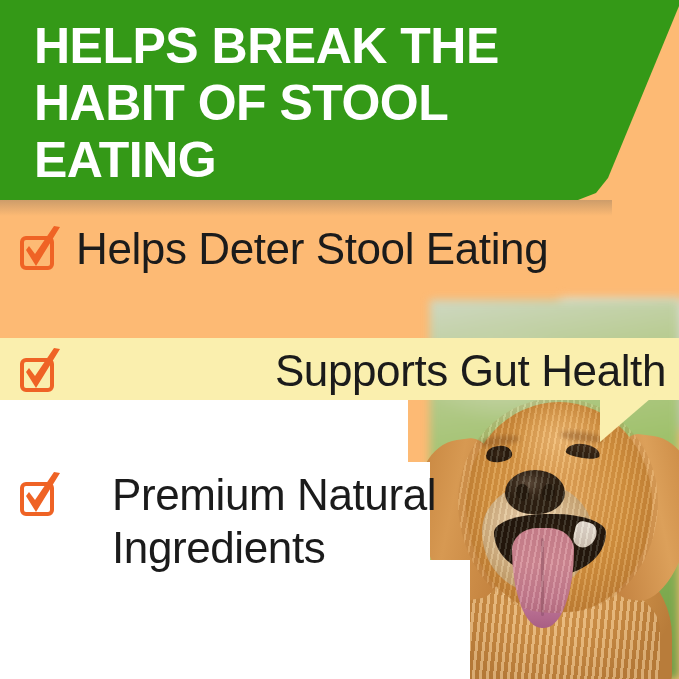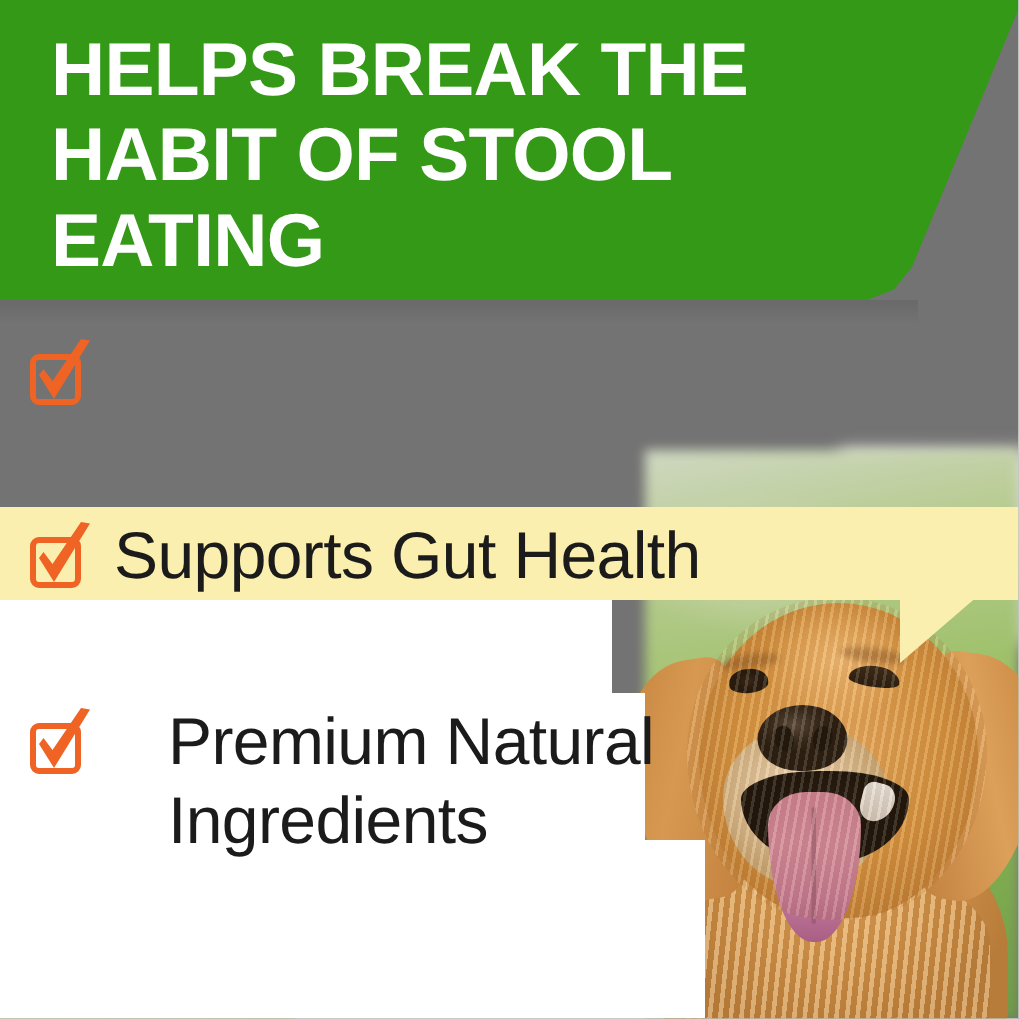--- a/index.html
+++ b/index.html
@@ -9,21 +9,21 @@
   }
   body {
     font-family: "Liberation Sans", sans-serif;
   }
 
   #poster {
     position: relative;
     width: 679px;
     height: 679px;
     overflow: hidden;
-    background: #737373;
+    background: #fdba74;
   }
 
   
   .photo-layer {
     position: absolute;
     inset: 0;
     overflow: hidden;
   }
 
   
@@ -268,21 +268,21 @@
     top: 216px;
     width: 679px;
   }
   .bullet {
     position: absolute;
     display: flex;
     align-items: flex-start;
     gap: 14px;
   }
   .bullet-1 { left: 16px; top: 6px;  width: 650px; }
-  .bullet-2 { left: 16px; top: 128px; width: 650px; }
+  .bullet-2 { left: 16px; top: 128px; width: 650px; justify-content: space-between; }
   .bullet-3 { left: 16px; top: 252px; width: 520px; }
 
   .check {
     flex: 0 0 auto;
     position: relative;
     width: 46px;
     height: 46px;
     margin-top: 6px;
   }
   .check-box {
@@ -361,20 +361,21 @@
 
     <div class="bullet bullet-1">
       <span class="check">
         <span class="check-box"></span>
         <span class="check-mark">
           <svg width="38" height="44" viewBox="0 0 38 44">
             <path d="M2 24 L12 40 L36 1 L30 0 L11 28 L5 20 Z" fill="#ef6325"></path>
           </svg>
         </span>
       </span>
+      <span class="bullet-text">Helps Deter Stool Eating</span>
     </div>
 
     <div class="bullet bullet-2">
       <span class="check">
         <span class="check-box"></span>
         <span class="check-mark">
           <svg width="38" height="44" viewBox="0 0 38 44">
             <path d="M2 24 L12 40 L36 1 L30 0 L11 28 L5 20 Z" fill="#ef6325"></path>
           </svg>
         </span>

